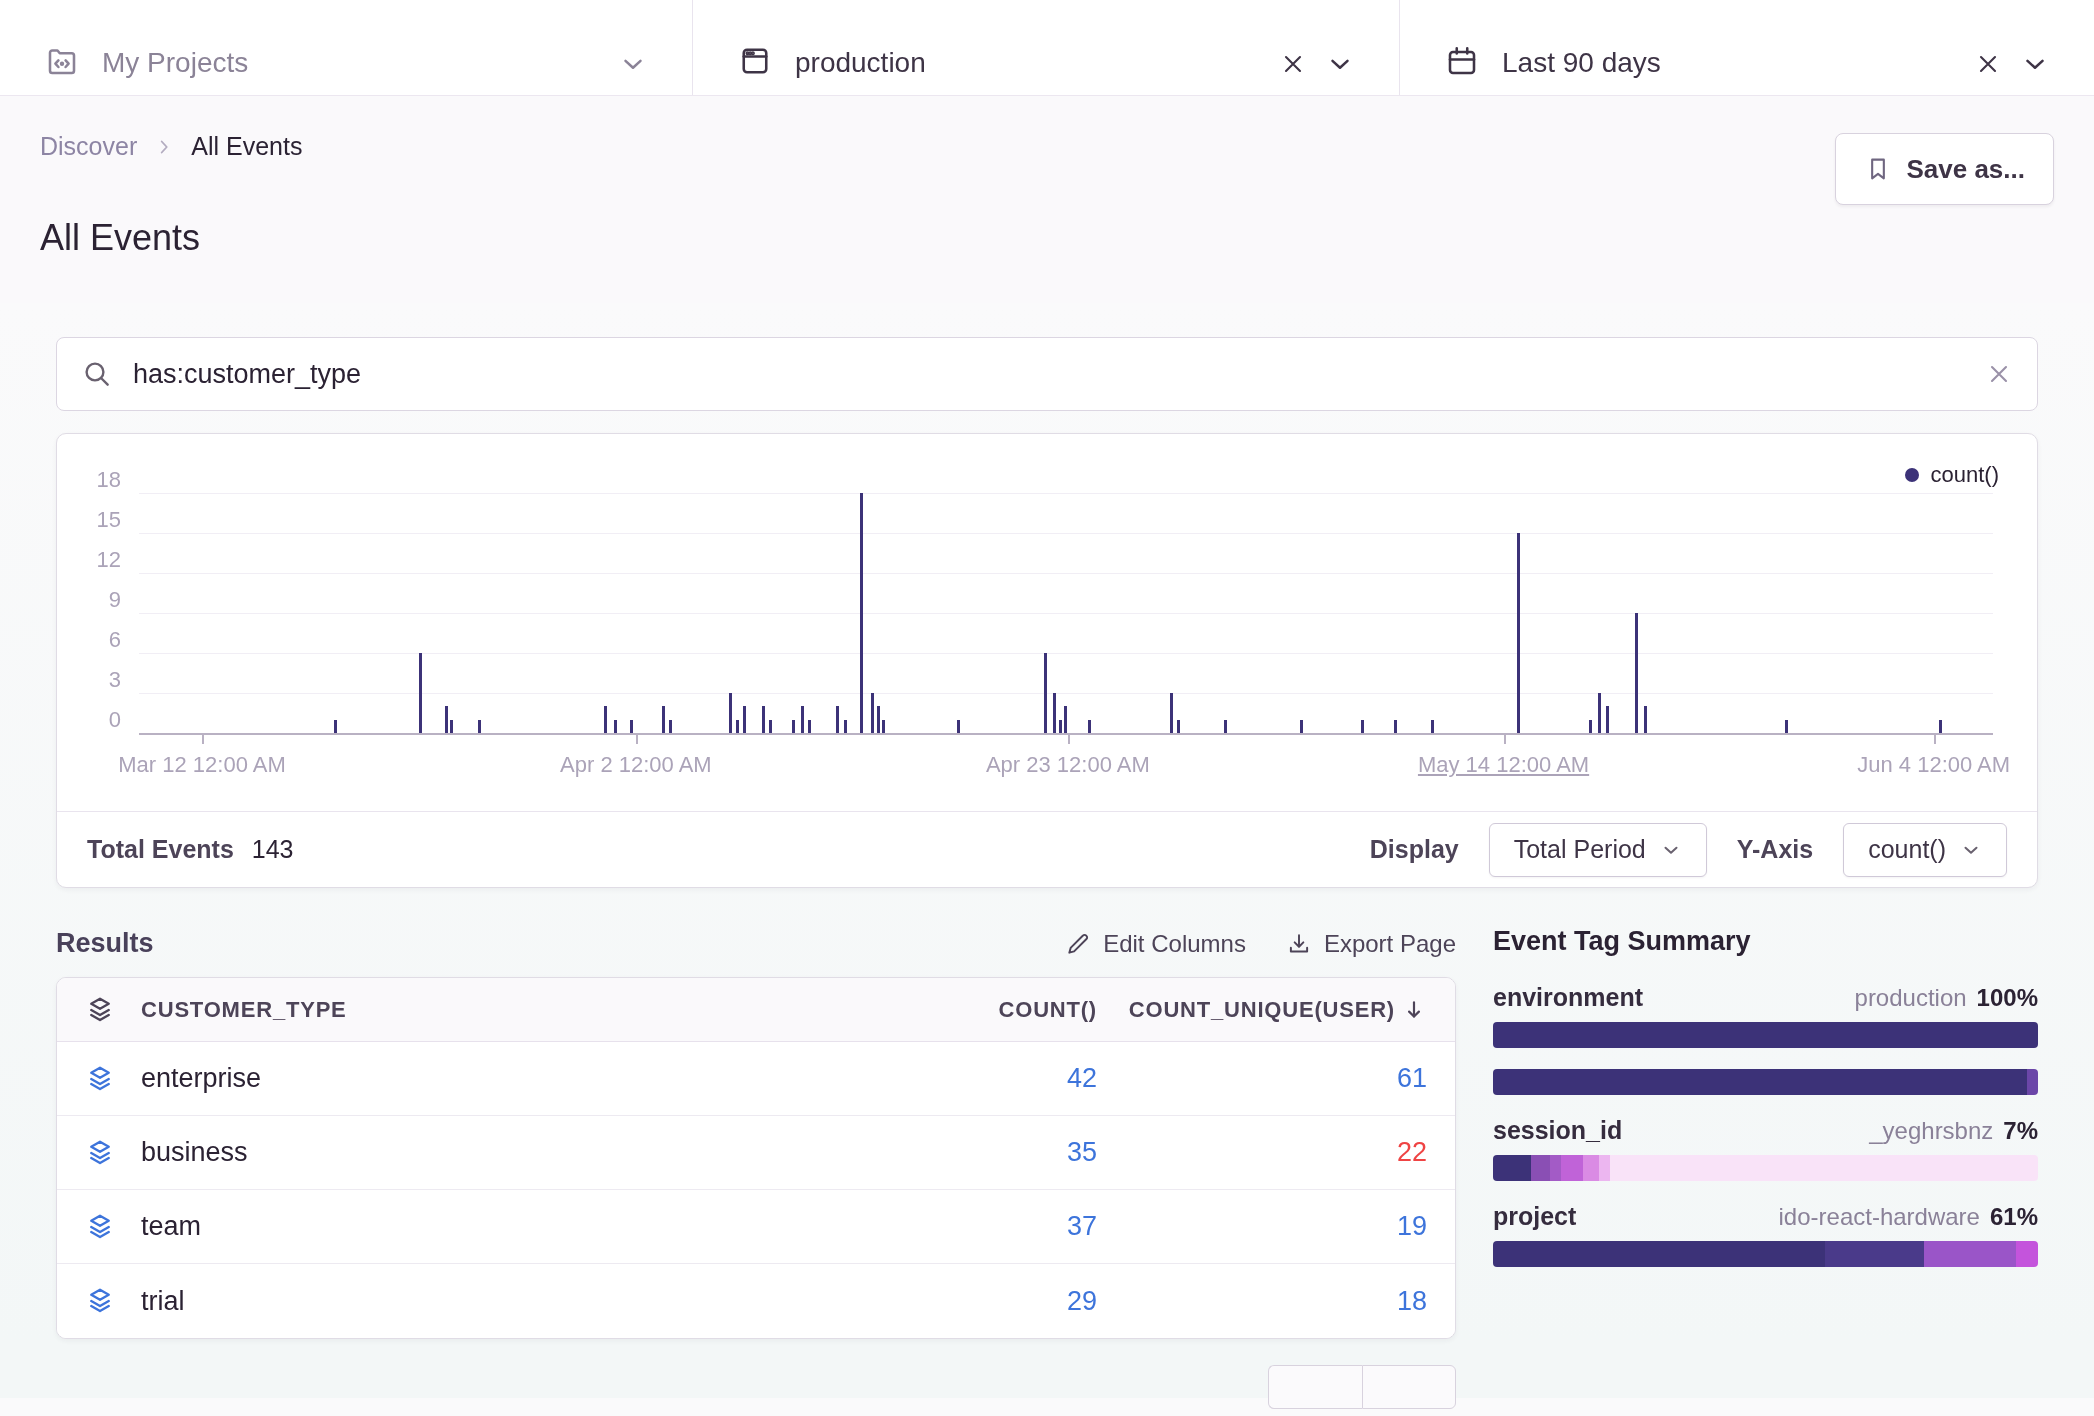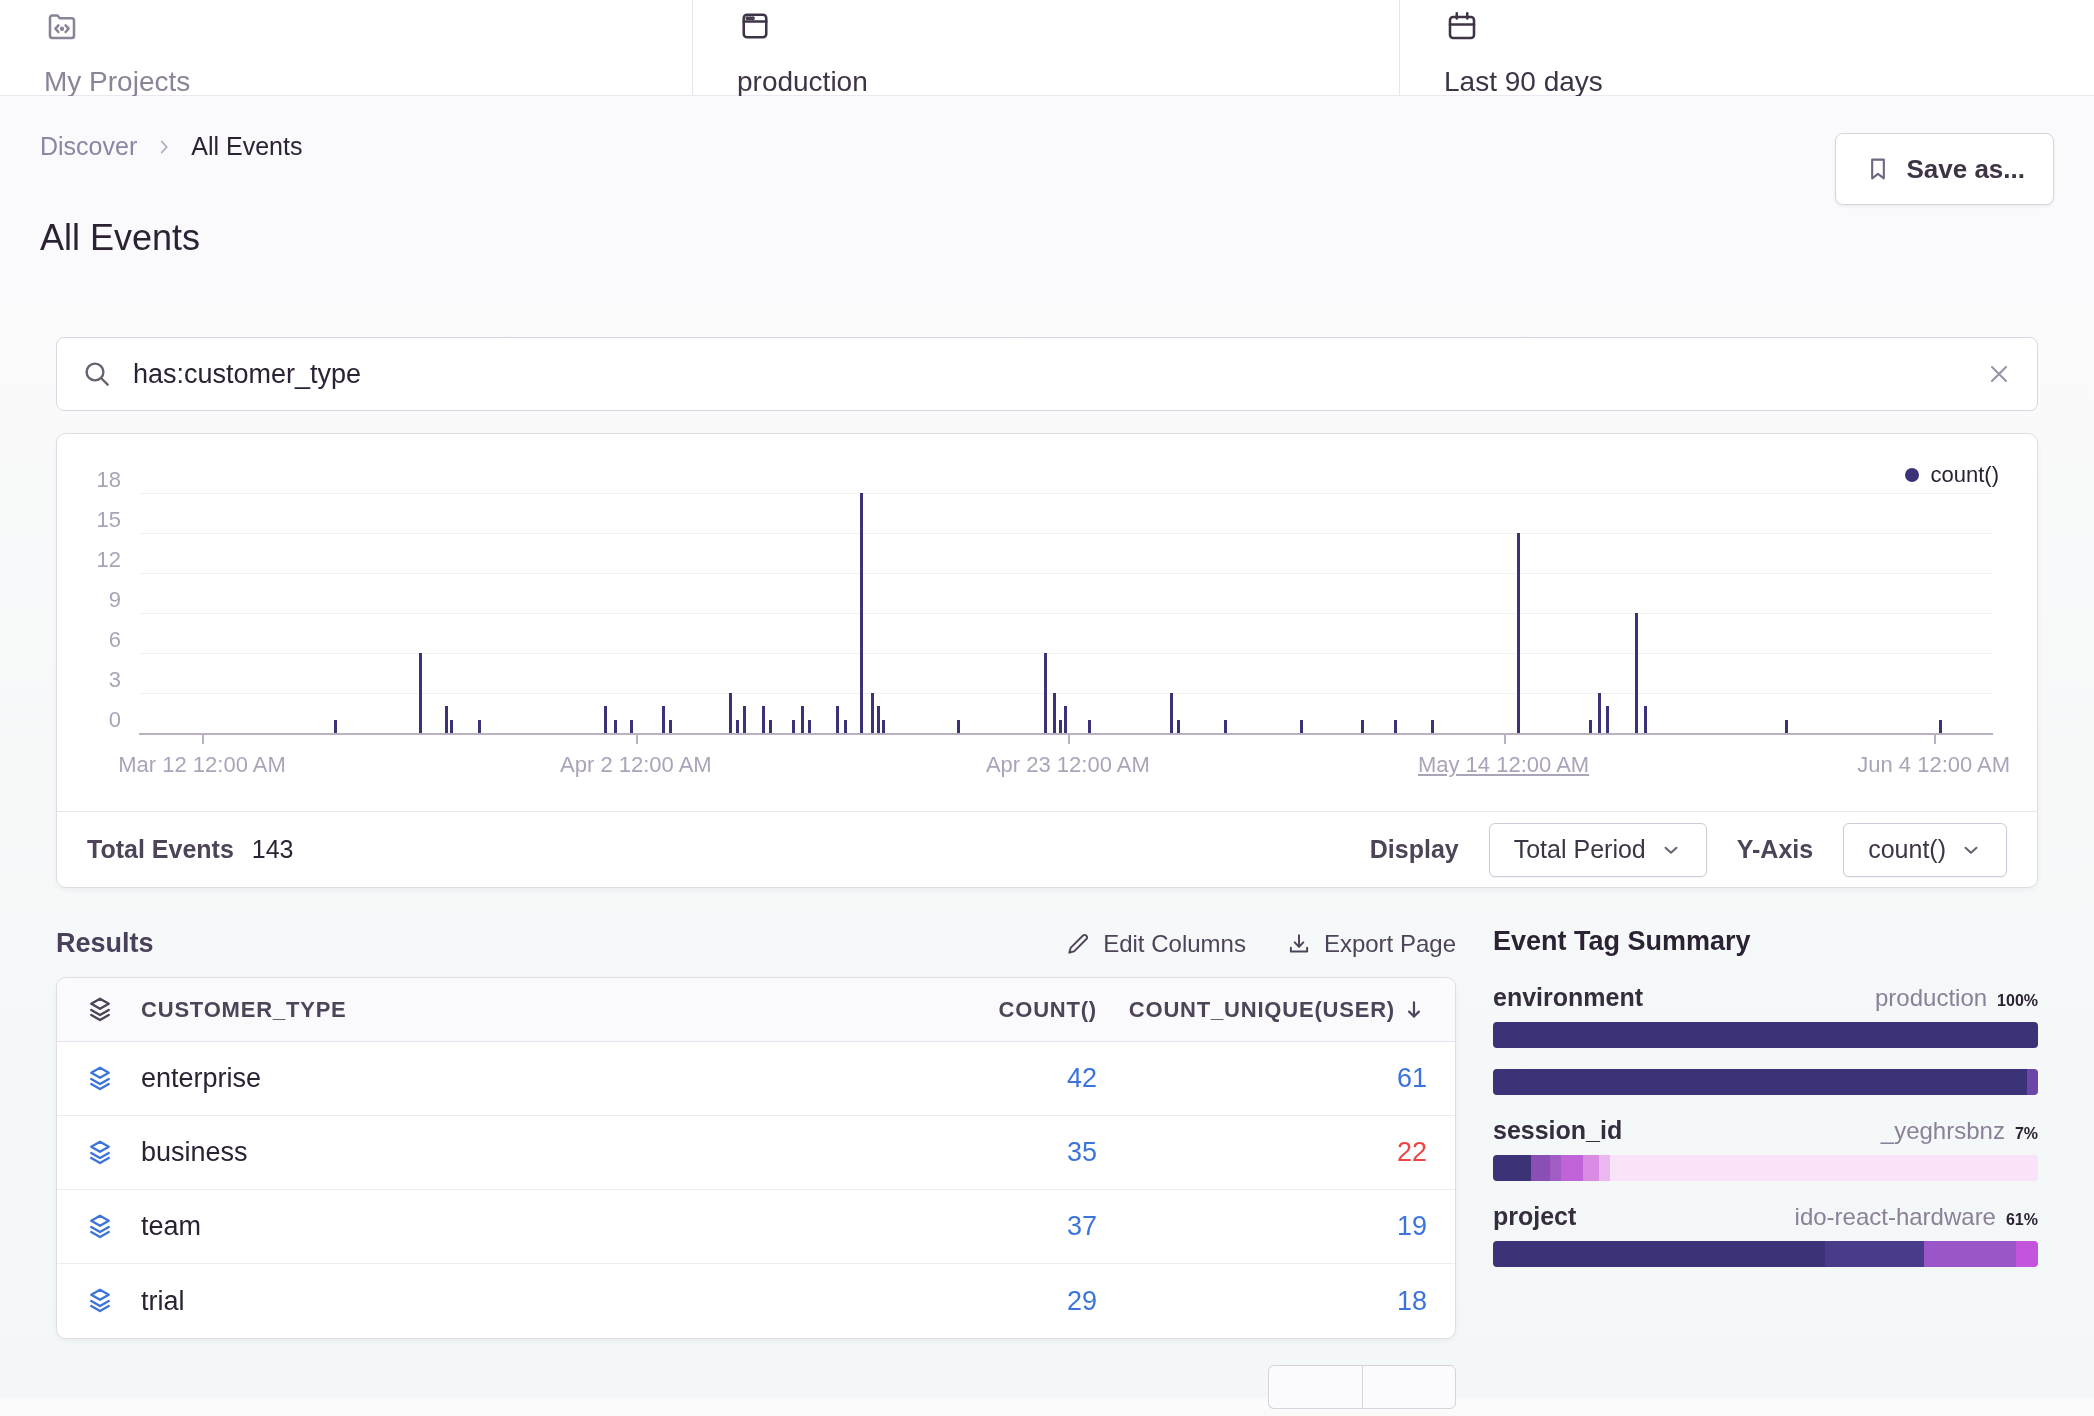--- a/index.html
+++ b/index.html
@@ -2,21 +2,21 @@
 <html><head>
 <meta charset="utf-8">
 <style>
   * { margin:0; padding:0; box-sizing:border-box; }
   html,body { width:2094px; height:1416px; overflow:hidden; }
   body { font-family:"Liberation Sans","DejaVu Sans",sans-serif; background:#FAFAFB; color:#2B2233; }
   svg { display:block; }
 
   
   .topbar { height:96px; background:#fff; border-bottom:1px solid #ECE7F0; display:flex; }
-  .tb-section { display:flex; align-items:flex-start; gap:22px; padding:8px 44px;flex-direction:column; }
+  .tb-section { display:flex; align-items:flex-end; gap:22px; padding:16px 44px; }
   .tb-section.s1 { width:693px; border-right:1px solid #E9E4EE; }
   .tb-section.s2 { width:707px; border-right:1px solid #E9E4EE; }
   .tb-section.s3 { flex:1; }
   .tb-label { font-size:28px; color:#3E3446; }
   .tb-label.muted { color:#8B8397; }
   .tb-right { margin-left:auto; display:flex; align-items:center; gap:18px; }
   .tb-icon { color:#3E3446; }
   .tb-icon.muted { color:#8B8397; }
 
   
@@ -89,21 +89,21 @@
   .page-btn.prev { border-radius:6px 0 0 6px; border-right:none; }
   .page-btn.next { border-radius:0 6px 6px 0; }
 
   
   .summary-title { font-size:27px; font-weight:bold; color:#2B2233; margin-bottom:26px; }
   .tag-row { margin-bottom:21px; }
   .tag-top { display:flex; align-items:baseline; margin-bottom:10px; }
   .tag-name { font-size:25px; font-weight:bold; color:#352C3E; }
   .tag-right { margin-left:auto; display:flex; align-items:baseline; gap:10px; }
   .tag-value { font-size:24px; color:#8A8198; }
-  .tag-pct { font-size:16px; font-weight:bold; color:#2B2233; }
+  .tag-pct { font-size:24px; font-weight:bold; color:#2B2233; }
   .tag-bar { height:26px; border-radius:4px; overflow:hidden; display:flex; cursor:pointer; }
   .tag-seg { height:100%; }
 </style>
 </head>
 <body>
 
 <div class="topbar">
   <div class="tb-section s1">
     <span class="tb-icon muted">
       <svg width="36" height="36" viewBox="0 0 24 24" fill="none" stroke="currentColor" stroke-width="1.7" stroke-linecap="round" stroke-linejoin="round">

